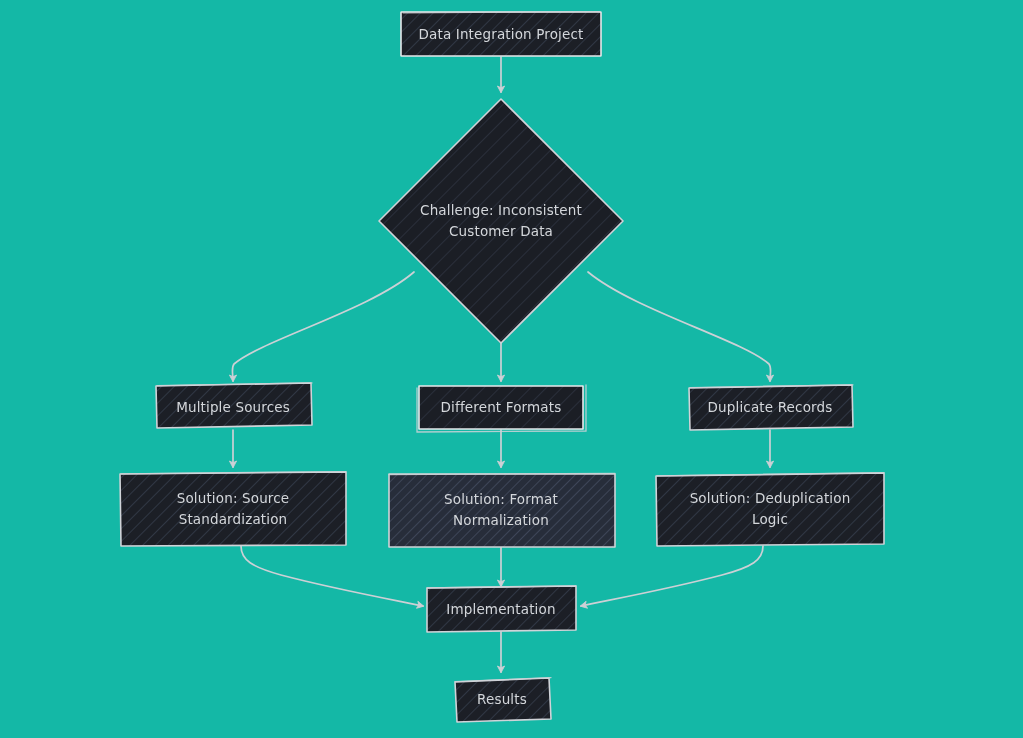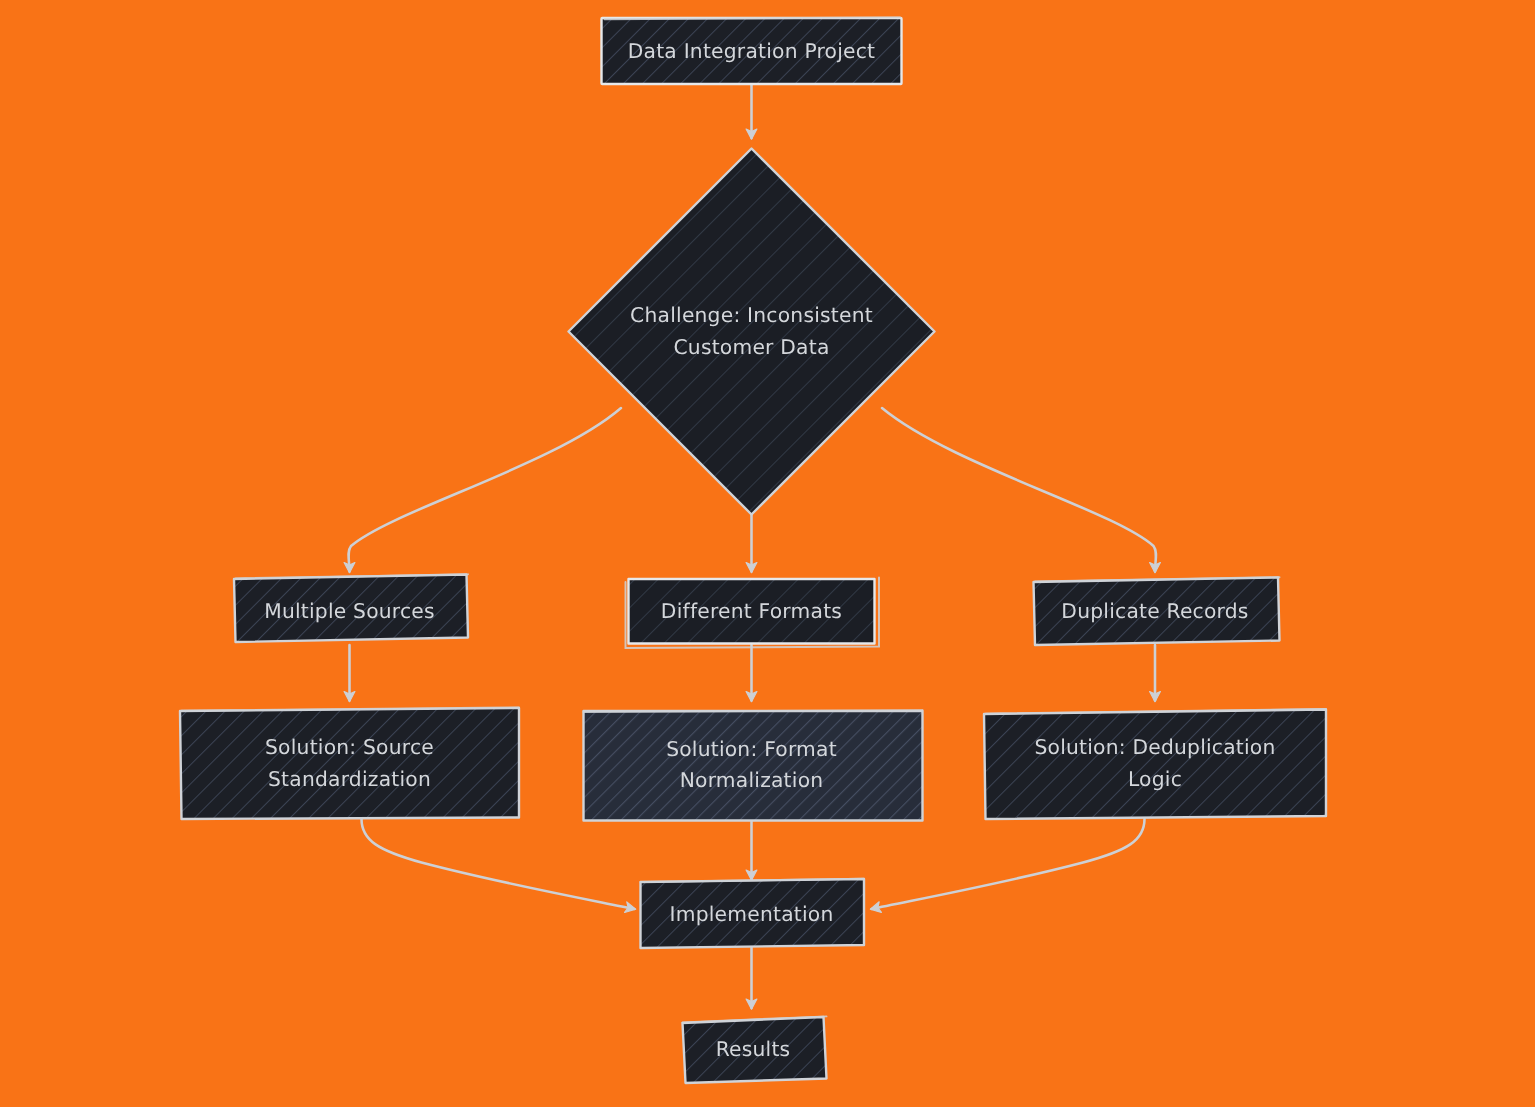--- a/index.html
+++ b/index.html
@@ -11,21 +11,21 @@
   body {
     width: 1023px;
     height: 738px;
     overflow: hidden;
     font-family: "DejaVu Sans", "Liberation Sans", sans-serif;
   }
   #diagram-root {
     position: relative;
     width: 1023px;
     height: 738px;
-    background: #f97316;
+    background: #14b8a6;
   }
   svg.flow-canvas {
     position: absolute;
     top: 0;
     left: 0;
     width: 1023px;
     height: 738px;
   }
   .node-label {
     fill: #d4d7db;

